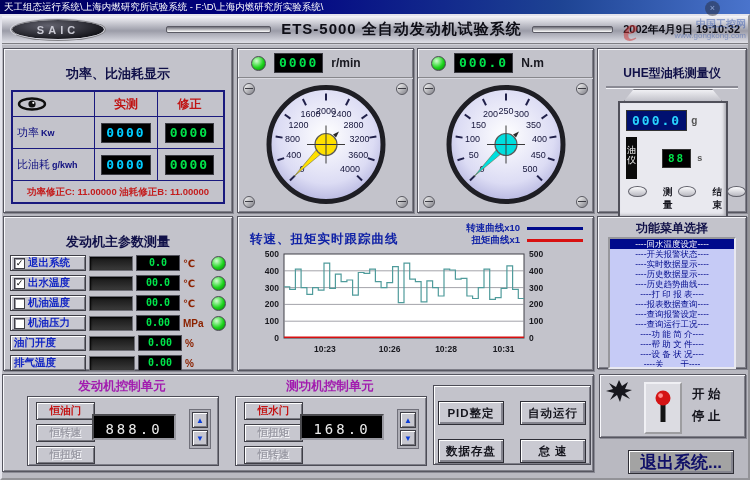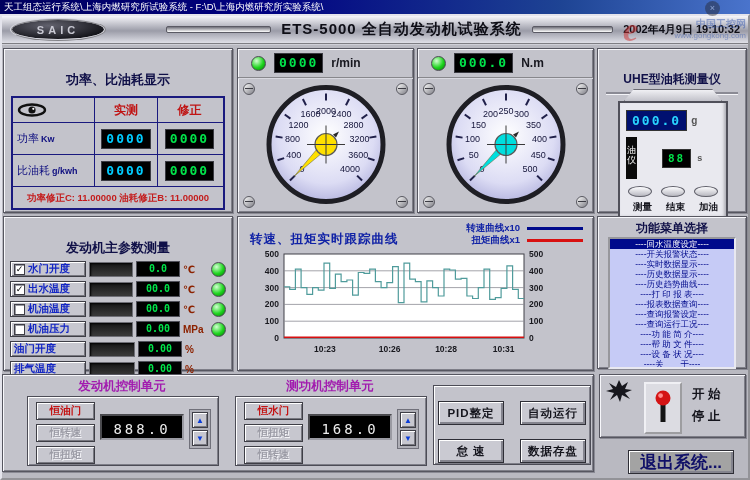--- a/index.html
+++ b/index.html
@@ -18,21 +18,21 @@
     background:radial-gradient(ellipse at 40% 30%,#62626e,#14141a 75%);
     border:2px ridge #d4d4dc;color:#c9c9d3;font-weight:bold;letter-spacing:4px;font-size:11px;
     display:flex;align-items:center;justify-content:center}
   .hline{height:5px;background:linear-gradient(#70707a,#ffffff);border:1px solid #5a5a64;border-radius:2px}
   .hl1{flex:1.3;margin-left:50px}.hl2{flex:1}
   .htitle{font-size:15px;font-weight:bold;color:#0e0e16;letter-spacing:1px;white-space:nowrap}
   .hdate{font-size:11px;font-weight:bold;color:#0e0e16;white-space:nowrap}
   
   .panel{position:absolute;background:#c3c3cb;border:1px solid #565660;box-sizing:border-box;
     box-shadow:inset 1px 1px 0 #f8f8fc,inset -1px -1px 0 #7e7e88,1px 1px 0 #8a8a94}
-  .ptitle{font-size:13px;font-weight:bold;color:#101048;text-align:center;padding-top:22px}
+  .ptitle{font-size:13px;font-weight:bold;color:#101048;text-align:center;padding-top:16px}
   
   .seg{display:inline-block;background:#000;border:1px solid #3a3a42;
     font-family:"DejaVu Sans Mono",monospace;font-weight:bold;font-size:13px;letter-spacing:2px;
     padding:2px 4px;line-height:14px}
   .seg.cyan{color:#00ccff}.seg.green{color:#00e44a}
   .led{width:13px;height:13px;border-radius:50%;flex:0 0 auto;border:1px solid #4a4a52;
     background:radial-gradient(circle at 35% 30%,#d2ffd2,#1ed41e 55%,#067806)}
   .ledspace{width:13px;flex:0 0 auto}
   
   .ptable{margin:7px 7px 0 7px;border:2px solid #19197e}
@@ -90,39 +90,39 @@
     padding:3px 5px;line-height:13px}
   .uheg{font-size:10px;font-weight:bold;color:#555}
   .dev-r2{display:flex;align-items:center;gap:6px;margin-top:6px}
   .fuelbar{width:11px;height:42px;background:#0a0a0a;color:#fff;font-size:9px;line-height:10px;
     text-align:center;padding-top:8px;box-sizing:border-box}
   .timerseg{background:#000;border:1px solid #333;color:#00e44a;
     font-family:"DejaVu Sans Mono",monospace;font-weight:bold;font-size:11px;letter-spacing:2px;
     padding:2px 5px;margin-left:19px}
   .uhes{font-size:9px;font-weight:bold;color:#555}
   .dev-r3{display:flex;justify-content:space-between;margin-top:7px;padding:0 2px}
-  .uhebtn{display:flex;flex-direction:column;align-items:flex-end;gap:4px;cursor:default}
+  .uhebtn{display:flex;flex-direction:row;align-items:flex-start;gap:16px;cursor:default}
   .oval{width:22px;height:9px;border-radius:50%;background:linear-gradient(#fdfdff,#b8b8c0);
     border:1px solid #60606a}
   .uhebl{font-size:9.5px;font-weight:bold;color:#16161e}
   
   .menulist{margin:0 10px 0 10px;height:128px;background:#c6cbf6;border:2px inset #e8e8f0;
     overflow:hidden;font-size:8.5px;line-height:10px;color:#000a8c;text-align:center;white-space:nowrap}
   .mitem{height:10px;cursor:default}
   .mitem.sel{background:#000a8c;color:#fff}
   
   .ctl-title{position:absolute;font-size:12.5px;font-weight:bold;color:#a21caf;text-align:center;top:3px}
   .ctlbox{position:absolute;top:21px;height:68px;border:1px solid #4c4c56;background:#c3c3cb;
     box-shadow:inset 1px 1px 0 #fff,inset -1px -1px 0 #7e7e88}
   .ctlbtns{position:absolute;left:8px;top:5px;display:flex;flex-direction:column;gap:4px}
   .ctlbtn{width:57px;height:16px;font-size:10.5px;font-weight:bold;background:#c7c7cf;
     border:1px solid #3e3e46;box-shadow:inset 1px 1px 0 #fff,inset -1px -1px 0 #787880;
     color:#9c9ca6;text-shadow:1px 1px 0 #f2f2f6;display:flex;align-items:center;justify-content:center;cursor:default}
   .ctlbtn.active{color:#c41212;text-shadow:none}
-  .ctlval{position:absolute;left:72px;top:17px;width:84px;height:26px;background:#000;
+  .ctlval{position:absolute;left:64px;top:17px;width:84px;height:26px;background:#000;
     color:#ececec;font-family:"DejaVu Sans Mono",monospace;font-size:14px;letter-spacing:3px;
     text-align:center;line-height:26px;border:2px inset #9a9aa2;box-sizing:border-box}
   .spinner{position:absolute;right:7px;top:12px;width:22px;height:40px;display:flex;
     flex-direction:column;gap:2px;background:#aeaeb6;border:1px solid #70707a;padding:2px;box-sizing:border-box}
   .spinbtn{flex:1;background:#c7c7cf;border:1px solid #3e3e46;
     box-shadow:inset 1px 1px 0 #fff,inset -1px -1px 0 #787880;color:#0a3cd8;font-size:8px;
     display:flex;align-items:center;justify-content:center;cursor:default}
   #pid-box{display:flex;flex-wrap:wrap;gap:12px 16px;align-items:center;justify-content:center;
     padding-top:14px;box-sizing:border-box}
   .actbtn{width:64px;height:22px;font-size:11.5px;font-weight:bold;color:#14141c;background:#cacad2;
@@ -211,21 +211,21 @@
     <div class="pfoot">功率修正C: 11.00000 油耗修正B: 11.00000</div>
   </div>
 </div>
 
 <div class="panel" id="engine-panel" style="left:3px;top:216px;width:230px;height:155px">
   <div class="ptitle">发动机主参数测量</div>
   <div id="param-rows">
       <div class="eprow">
         <span class="eplabel">
           <span class="cb">✓</span>
-          <span>水门开度</span>
+          <span>退出系统</span>
         </span>
         <span class="epbar"></span>
         <span class="epval">0.0</span>
         <span class="epunit">℃</span>
         <span class="led"></span>
       </div>
       <div class="eprow">
         <span class="eplabel">
           <span class="cb">✓</span>
           <span>出水温度</span>
@@ -496,22 +496,22 @@
     <div class="ctlval">168.0</div>
     <div class="spinner">
       <div class="spinbtn">▲</div>
       <div class="spinbtn">▼</div>
     </div>
   </div>
 
   <div class="ctlbox" id="pid-box" style="left:430px;width:158px;height:80px;top:10px">
       <div class="actbtn">PID整定</div>
       <div class="actbtn">自动运行</div>
+      <div class="actbtn">数据存盘</div>
       <div class="actbtn">怠  速</div>
-      <div class="actbtn">数据存盘</div>
     </div>
 </div>
 
 <div class="panel" id="ss-panel" style="left:599px;top:374px;width:147px;height:64px">
   <svg width="26" height="22" viewBox="0 0 26 22" style="position:absolute;left:6px;top:5px">
     <polygon points="13,0 16,6 22,2 19,9 26,10 19,13 24,19 16,15 14,22 11,15 4,20 8,13 0,11 7,9 3,3 10,7" fill="#17171d"></polygon>
   </svg>
   <div class="lever">
     <svg width="20" height="36" viewBox="0 0 20 36">
       <rect x="7.5" y="12" width="5" height="20" fill="#141414"></rect>

